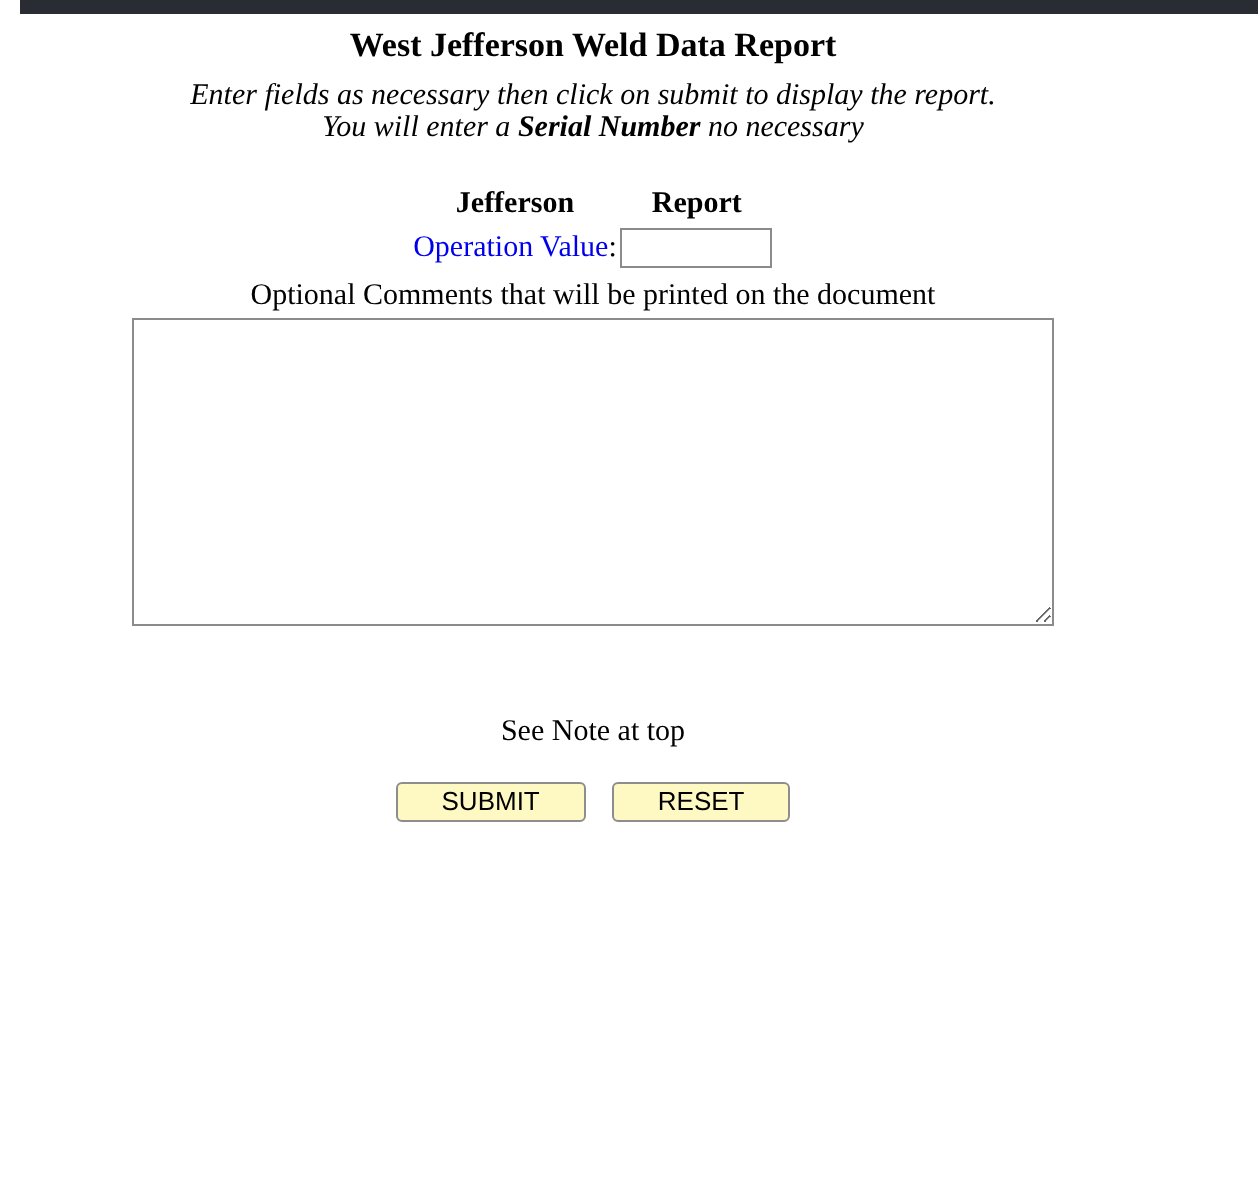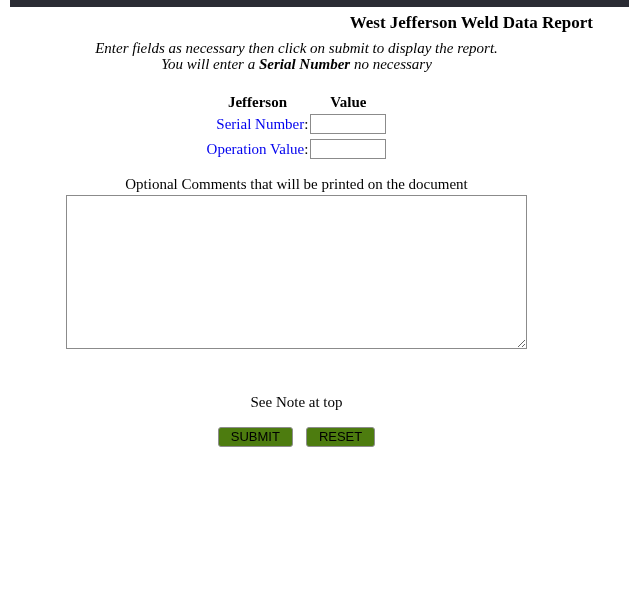--- a/index.html
+++ b/index.html
@@ -22,21 +22,20 @@
   }
   .content {
     width: 593px;
     text-align: center;
   }
   .page-title {
     margin: 13px 0 0 0;
     font-size: 17px;
     line-height: 19px;
     font-weight: bold;
-    text-align: right;
   }
   .instructions {
     margin-top: 8px;
     font-size: 15px;
     line-height: 16px;
     font-style: italic;
   }
   table.criteria {
     margin: 19px auto 0 auto;
     border-collapse: separate;
@@ -70,21 +69,21 @@
     height: 18px;
     margin: 1px 0;
     border: 1px solid #8b8b8b;
     background: #ffffff;
     font-family: "Liberation Sans", sans-serif;
     font-size: 13px;
     padding: 0 2px;
     box-sizing: content-box;
   }
   .comments-label {
-    margin-top: 13px;
+    margin-top: 2px;
     font-size: 15px;
     line-height: 16px;
   }
   .comments-textarea {
     display: block;
     margin: 3px auto 0 auto;
     width: 457px;
     height: 150px;
     border: 1px solid #8b8b8b;
     background: #ffffff;
@@ -99,24 +98,24 @@
     line-height: 16px;
   }
   .button-row {
     margin-top: 17px;
   }
   .form-button {
     font-family: "Liberation Sans", sans-serif;
     font-size: 13px;
     line-height: 14px;
     color: #000000;
-    background: #4d7c0f;
+    background: #fef9c3;
     border: 1px solid #8d8d8d;
     border-radius: 3px;
-    padding: 2px 12px;
+    padding: 2px 22px;
     cursor: pointer;
   }
   .form-button + .form-button {
     margin-left: 9px;
   }
 </style>
 </head>
 <body>
 
 <div class="top-bar"></div>
@@ -127,25 +126,21 @@
 
   <div class="instructions">
     <span>Enter fields as necessary then click on submit to display the report.</span><br>
     <span>You will enter a </span><b>Serial Number</b><span> no necessary</span>
   </div>
 
   <table class="criteria">
     <tbody>
     <tr>
       <th>Jefferson</th>
-      <th>Value</th>
-    </tr>
-    <tr>
-      <td class="param-cell"><span class="field-link">Serial Number</span><span>:</span></td>
-      <td class="value-cell"><input type="text" class="text-input" value="" style=""></td>
+      <th>Report</th>
     </tr>
     <tr>
       <td class="param-cell"><span class="field-link">Operation Value</span><span>:</span></td>
       <td class="value-cell"><input type="text" class="text-input" value="" style=""></td>
     </tr>
   </tbody>
     </table>
 
   <div class="comments-label">Optional Comments that will be printed on the document</div>
 

